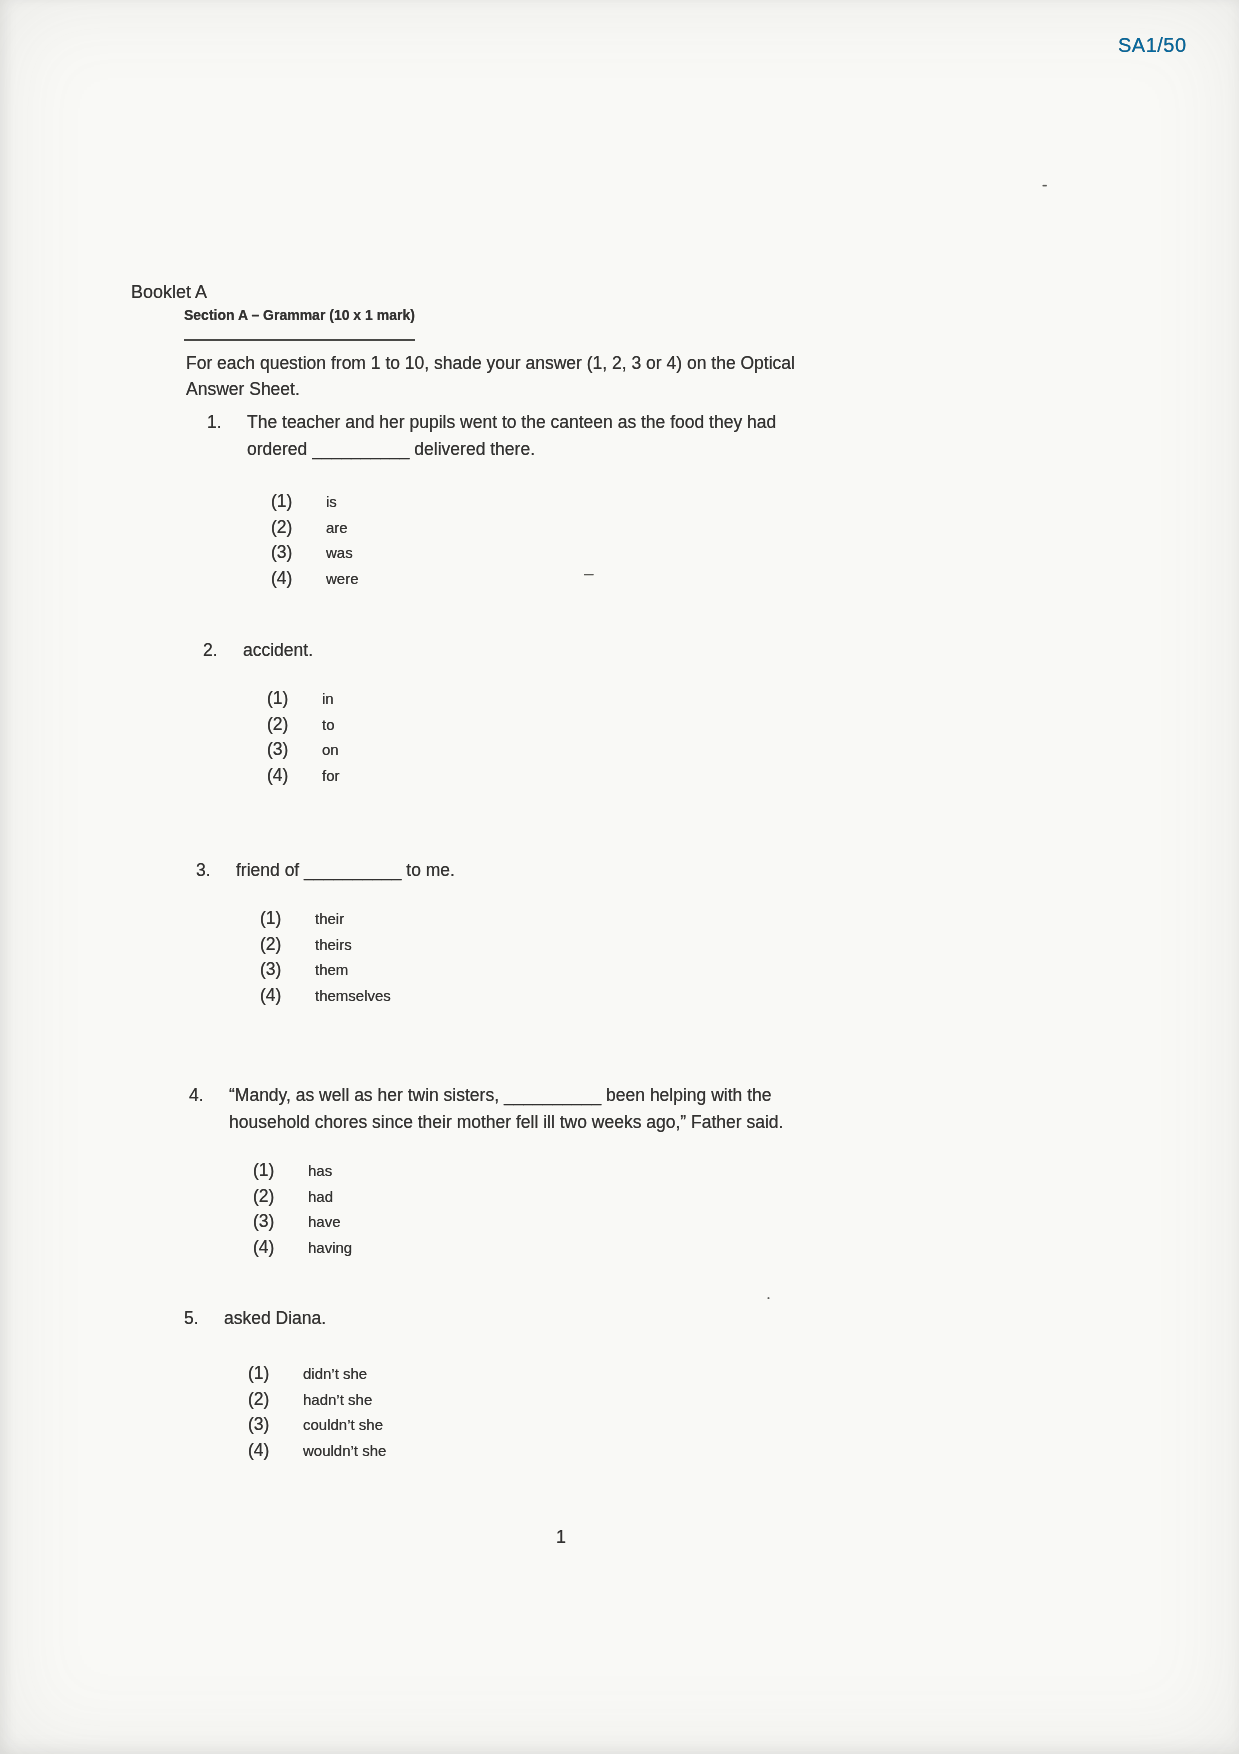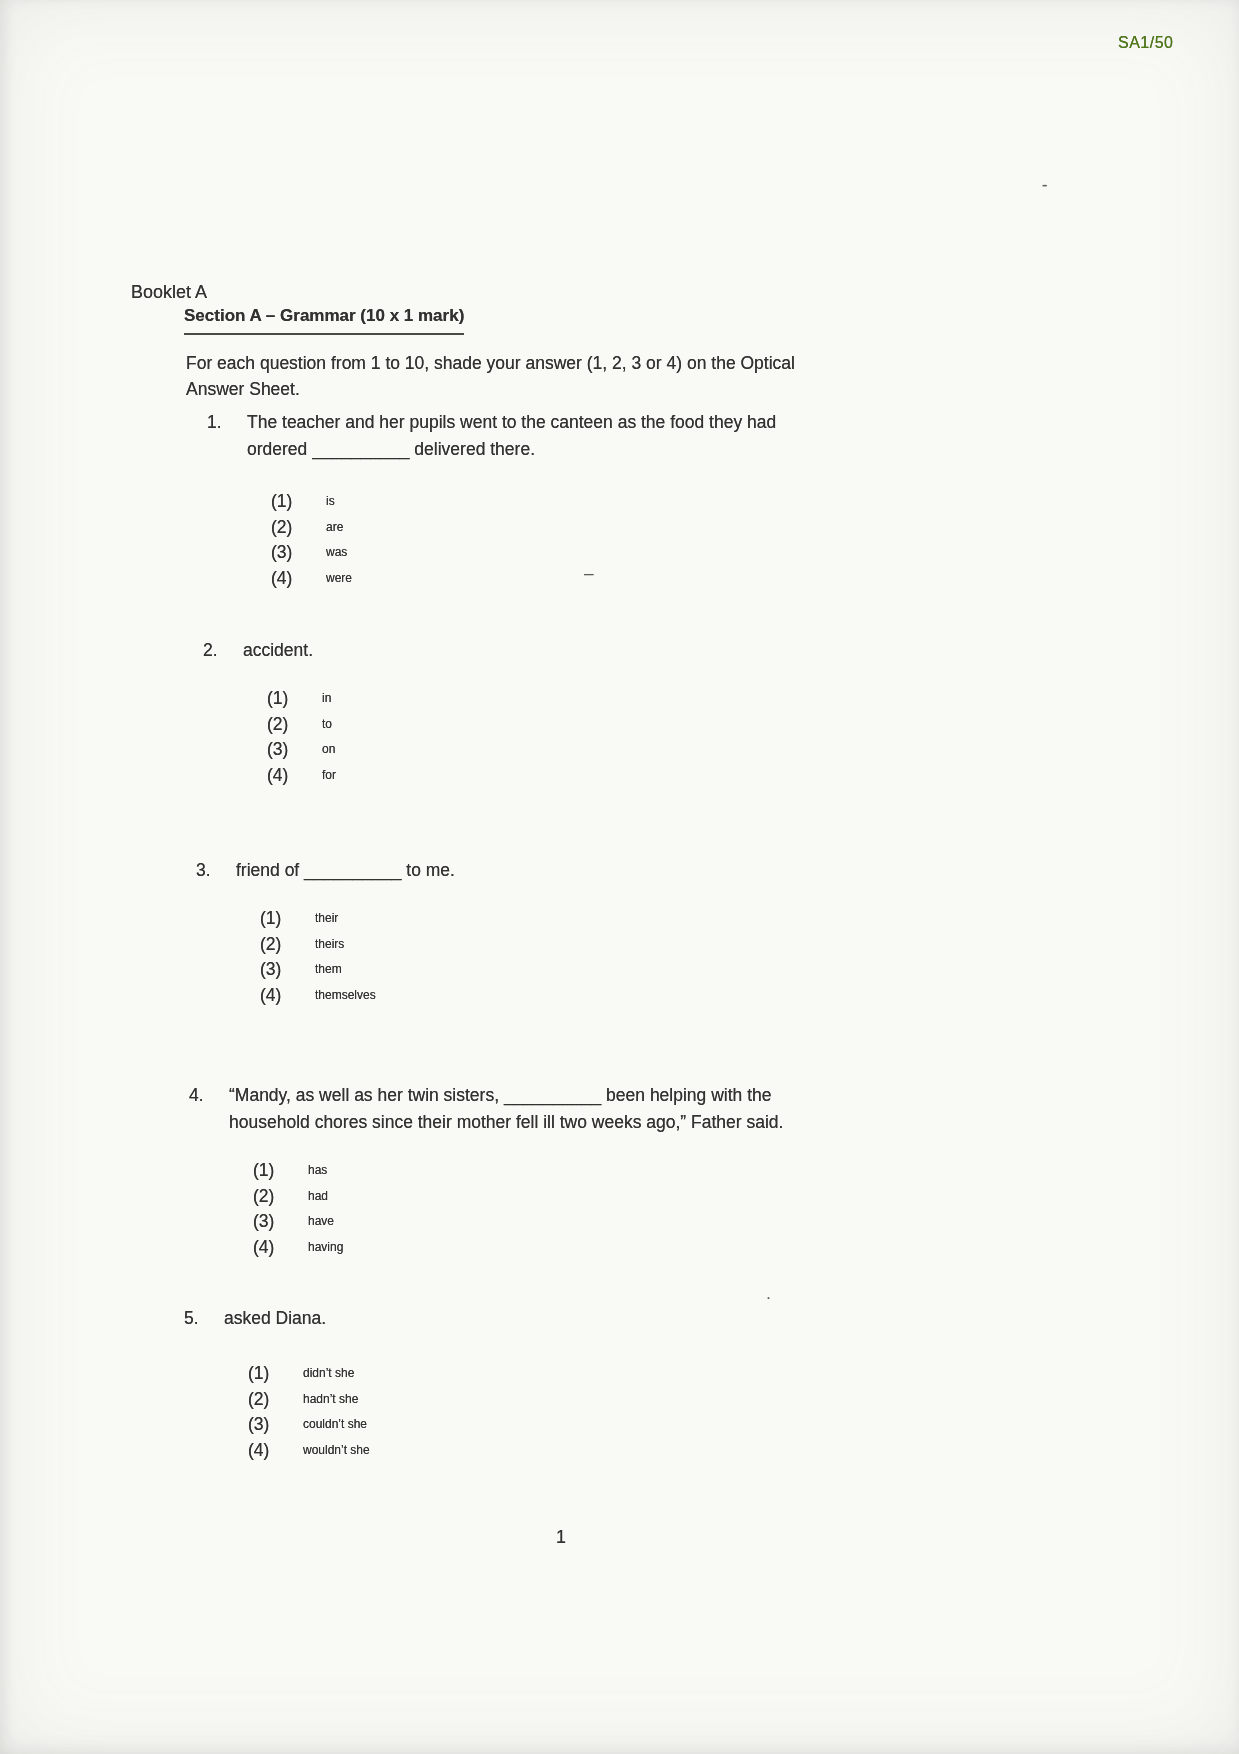--- a/index.html
+++ b/index.html
@@ -10,35 +10,35 @@
     background:#f9f9f6;
     font-family:"Liberation Sans", sans-serif;
     color:#333231;
     overflow:hidden;
     box-shadow:inset 0 0 90px rgba(110,110,105,0.10),
                inset 6px 0 14px rgba(0,0,0,0.05),
                inset 0 -8px 18px rgba(0,0,0,0.04);
   }
   .page *{text-shadow:0 0 0.5px rgba(55,55,52,0.85);}
   .abs{position:absolute;white-space:nowrap;}
-  .code{font-size:16px;letter-spacing:0.5px;color:#4d7c0f;}
+  .code{font-size:20px;letter-spacing:0.5px;color:#0369a1;}
   .booklet{font-size:18px;}
   .heading{
-    font-size:17px;font-weight:700;
-    border-bottom:2px solid #4a4a47;padding-bottom:7px;
+    font-size:14px;font-weight:700;
+    border-bottom:2px solid #4a4a47;padding-bottom:16px;
     display:inline-block;
   }
   .instr{font-size:17.5px;line-height:26px;}
   .q{position:absolute;display:flex;white-space:nowrap;}
   .qnum{flex:0 0 40px;width:40px;font-size:17.5px;line-height:27px;}
   .qline{font-size:17.5px;line-height:27px;}
   .opts{margin-top:24px;}
   .opt{display:flex;}
   .optmark{flex:0 0 55px;width:55px;margin-left:24px;font-size:17.5px;line-height:25.5px;}
-  .opttext{font-size:12px;line-height:25.5px;}
+  .opttext{font-size:15px;line-height:25.5px;}
   .pagenum{font-size:18px;}
   .artifact{color:#5c5c58;}
 </style>
 </head>
 <body>
 
 <div class="page">
 
   <div class="abs code" style="left:1118px;top:34px;">SA1/50</div>
 

